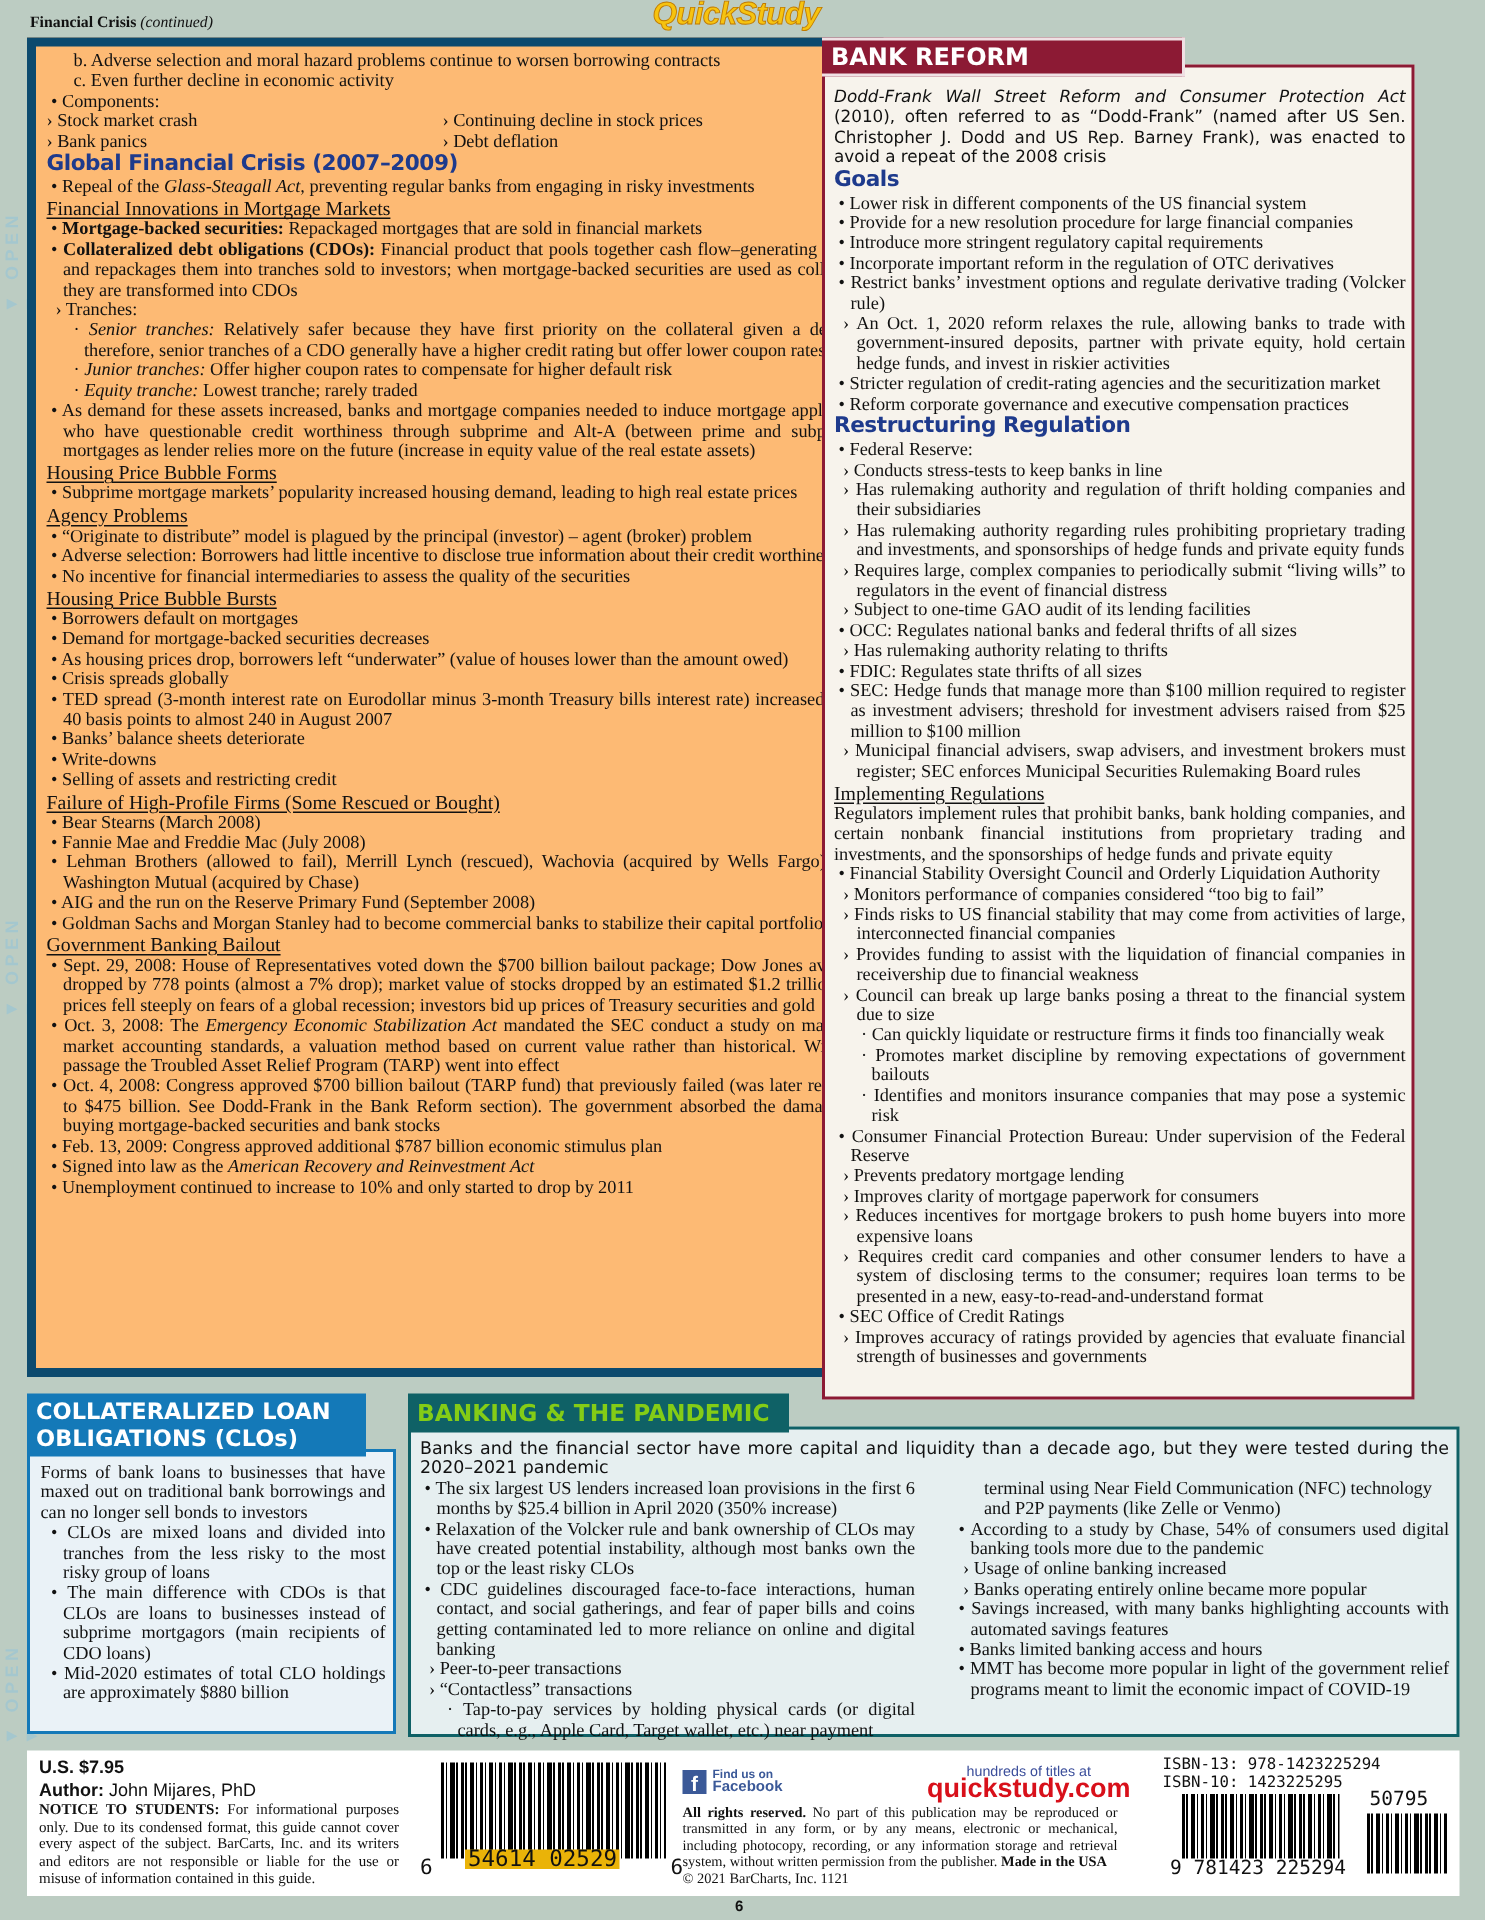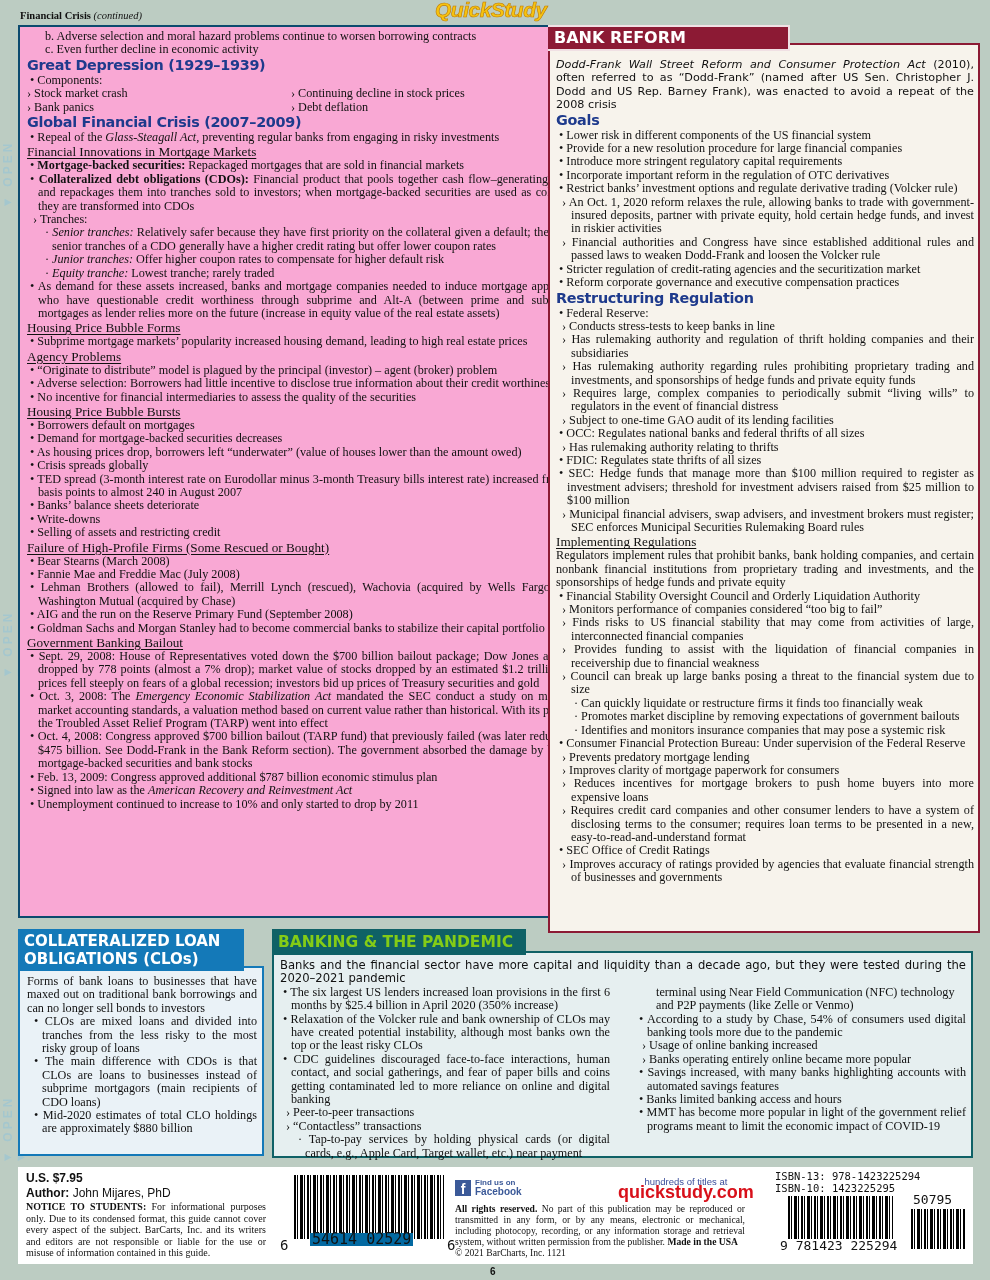--- a/index.html
+++ b/index.html
@@ -3,35 +3,35 @@
 <meta charset="utf-8">
 <style>
 *{box-sizing:border-box;margin:0;padding:0}
 html,body{width:990px;height:1280px;overflow:hidden}
 body{background:#bcccc2;font-family:"Liberation Serif",serif;font-size:12.2px;line-height:13.4px;color:#111;position:relative}
 .abs{position:absolute}
 .running-head{left:20px;top:9px;font-weight:bold;font-size:10.5px}
 .running-head i{font-weight:normal}
 .logo{left:435px;top:3px;font-family:"Liberation Sans",sans-serif;font-weight:bold;font-style:italic;font-size:21px;color:#f6c30f;-webkit-text-stroke:0.6px #c07a00;letter-spacing:-0.5px}
 .margin-tab{left:2px;width:16px;color:#9fc6d2;font-family:"Liberation Sans",sans-serif;font-weight:bold;font-size:12px;writing-mode:vertical-rl;transform:rotate(180deg);letter-spacing:3px;opacity:.8}
-.box-left{left:18px;top:25px;width:571px;height:893px;background:#f9a8d4;border:2px solid #0c4a6e;padding:3px 6px 0 7px}
+.box-left{left:18px;top:25px;width:571px;height:893px;background:#fdba74;border:6px solid #0c4a6e;padding:3px 6px 0 7px}
 .h-blue{font-family:"DejaVu Sans","Liberation Sans",sans-serif;color:#1e3a8c;font-size:14.4px;line-height:17px;font-weight:bold;letter-spacing:-0.3px}
 .h-ul{font-weight:normal;font-size:13.2px;line-height:15px;text-decoration:underline;text-underline-offset:2px}
 .p{text-align:justify}
 ul.b{list-style:none}
 ul.b li{padding-left:11px;text-indent:-8px;text-align:justify}
 ul.b li.l1::before{content:"• ";}
 ul.b li.l2{padding-left:15px;text-indent:-9px}
 ul.b li.l2::before{content:"› ";}
 ul.b li.l3{padding-left:25px;text-indent:-7px}
 ul.b li.l3::before{content:"· ";}
 .two-col{display:flex}
 .two-col div{width:264px}
 .indent-abc{padding-left:18px}
-.box-right{left:548px;top:43px;width:432px;height:890px;background:#f7f3ec;border:2px solid #8c1a34;padding:10px 4px 0 6px}
+.box-right{left:548px;top:43px;width:395px;height:890px;background:#f7f3ec;border:2px solid #8c1a34;padding:10px 4px 0 6px}
 .tab-red{left:548px;top:25px;width:242px;height:26px;background:#8c1a34;border:2px solid #f0e0e4;border-left:none;color:#fff;font-family:"DejaVu Sans","Liberation Sans",sans-serif;font-weight:bold;font-size:16px;line-height:22px;padding-left:6px}
 .intro-sans{font-family:"DejaVu Sans","Liberation Sans",sans-serif;font-size:11.2px;line-height:13.4px;text-align:justify}
 .tab-blue{left:18px;top:929px;width:226px;height:42px;background:#1479b8;color:#fff;font-family:"DejaVu Sans","Liberation Sans",sans-serif;font-weight:bold;font-size:15px;line-height:18px;padding:3px 6px}
 .box-clo{left:18px;top:966px;width:246px;height:190px;background:#eaf2f7;border:2px solid #1479b8;padding:7px 5px 0 7px}
 .tab-teal{left:272px;top:929px;width:254px;height:26px;background:#0f6166;color:#84cc16;font-family:"DejaVu Sans","Liberation Sans",sans-serif;font-weight:bold;font-size:15.5px;line-height:26px;padding-left:6px}
 .box-pan{left:272px;top:951px;width:701px;height:207px;background:#e6eff0;border:2px solid #0f6166;padding:6px 5px 0 6px}
 .pan-cols{display:flex;gap:26px}
 .pan-cols>div{width:337px}
 .footer{left:18px;top:1167px;width:955px;height:97px;background:#fff}
 .price{left:8px;top:4px;font-family:"Liberation Sans",sans-serif;font-weight:bold;font-size:12px;line-height:14px}
@@ -57,21 +57,20 @@
 <div class="abs logo">QuickStudy</div>
 
 <div class="abs margin-tab" style="top:120px;height:90px">◄ OPEN ◄</div>
 <div class="abs margin-tab" style="top:590px;height:90px">◄ OPEN ◄</div>
 <div class="abs margin-tab" style="top:1075px;height:90px">◄ OPEN ◄</div>
 
 <div class="abs box-left">
   <div class="indent-abc">b. Adverse selection and moral hazard problems continue to worsen borrowing contracts</div>
   <div class="indent-abc">c. Even further decline in economic activity</div>
 
-  <div class="h-blue">Great Depression (1929–1939)</div>
   <ul class="b">
       <li class="l1">Components:</li>
     </ul>
   <div class="two-col">
     <div>
         <ul class="b">
           <li class="l2" style="padding-left:9px">Stock market crash</li>
           <li class="l2" style="padding-left:9px">Bank panics</li>
         </ul>
       </div>
@@ -146,21 +145,20 @@
 <div class="abs box-right">
   <div class="intro-sans" style="margin-top:3px"><i>Dodd-Frank Wall Street Reform and Consumer Protection Act</i><span> (2010), often referred to as “Dodd-Frank” (named after US Sen. Christopher J. Dodd and US Rep. Barney Frank), was enacted to avoid a repeat of the 2008 crisis</span></div>
   <div class="h-blue">Goals</div>
   <ul class="b" id="goals-list">
       <li class="l1">Lower risk in different components of the US financial system</li>
       <li class="l1">Provide for a new resolution procedure for large financial companies</li>
       <li class="l1">Introduce more stringent regulatory capital requirements</li>
       <li class="l1">Incorporate important reform in the regulation of OTC derivatives</li>
       <li class="l1">Restrict banks’ investment options and regulate derivative trading (Volcker rule)</li>
       <li class="l2">An Oct. 1, 2020 reform relaxes the rule, allowing banks to trade with government-insured deposits, partner with private equity, hold certain hedge funds, and invest in riskier activities</li>
-      <li class="l2">Financial authorities and Congress have since established additional rules and passed laws to weaken Dodd-Frank and loosen the Volcker rule</li>
       <li class="l1">Stricter regulation of credit-rating agencies and the securitization market</li>
       <li class="l1">Reform corporate governance and executive compensation practices</li>
     </ul>
   <div class="h-blue">Restructuring Regulation</div>
   <ul class="b" id="restructuring-list">
       <li class="l1">Federal Reserve:</li>
       <li class="l2">Conducts stress-tests to keep banks in line</li>
       <li class="l2">Has rulemaking authority and regulation of thrift holding companies and their subsidiaries</li>
       <li class="l2">Has rulemaking authority regarding rules prohibiting proprietary trading and investments, and sponsorships of hedge funds and private equity funds</li>
       <li class="l2">Requires large, complex companies to periodically submit “living wills” to regulators in the event of financial distress</li>
@@ -235,21 +233,21 @@
 <div class="abs tab-teal">BANKING &amp; THE PANDEMIC</div>
 
 <div class="abs footer">
   <div class="abs price">U.S. $7.95</div>
   <div class="abs author"><b>Author:</b><span> John Mijares, PhD</span></div>
   <div class="abs notice"><b>NOTICE TO STUDENTS:</b><span> For informational purposes only. Due to its condensed format, this guide cannot cover every aspect of the subject. BarCarts, Inc. and its writers and editors are not responsible or liable for the use or misuse of information contained in this guide.</span></div>
 
   <div class="abs" style="left:262px;top:8px;width:175px;height:80px">
     <div class="abs bars" style="left:14px;top:0;width:150px;height:64px"></div>
     <div class="abs upc-num" style="left:0;top:64px">6</div>
-    <div class="abs upc-num" style="left:30px;top:58px;background:#0369a1;padding:0 2px;font-size:15px">54614 02529</div>
+    <div class="abs upc-num" style="left:30px;top:58px;background:#eab308;padding:0 2px;font-size:15px">54614 02529</div>
     <div class="abs upc-num" style="left:167px;top:64px">6</div>
   </div>
 
   <div class="abs fb">
     <div class="fb-icon">f</div>
     <div class="fb-text">
         <div>Find us on</div>
         <span>Facebook</span>
       </div>
   </div>

